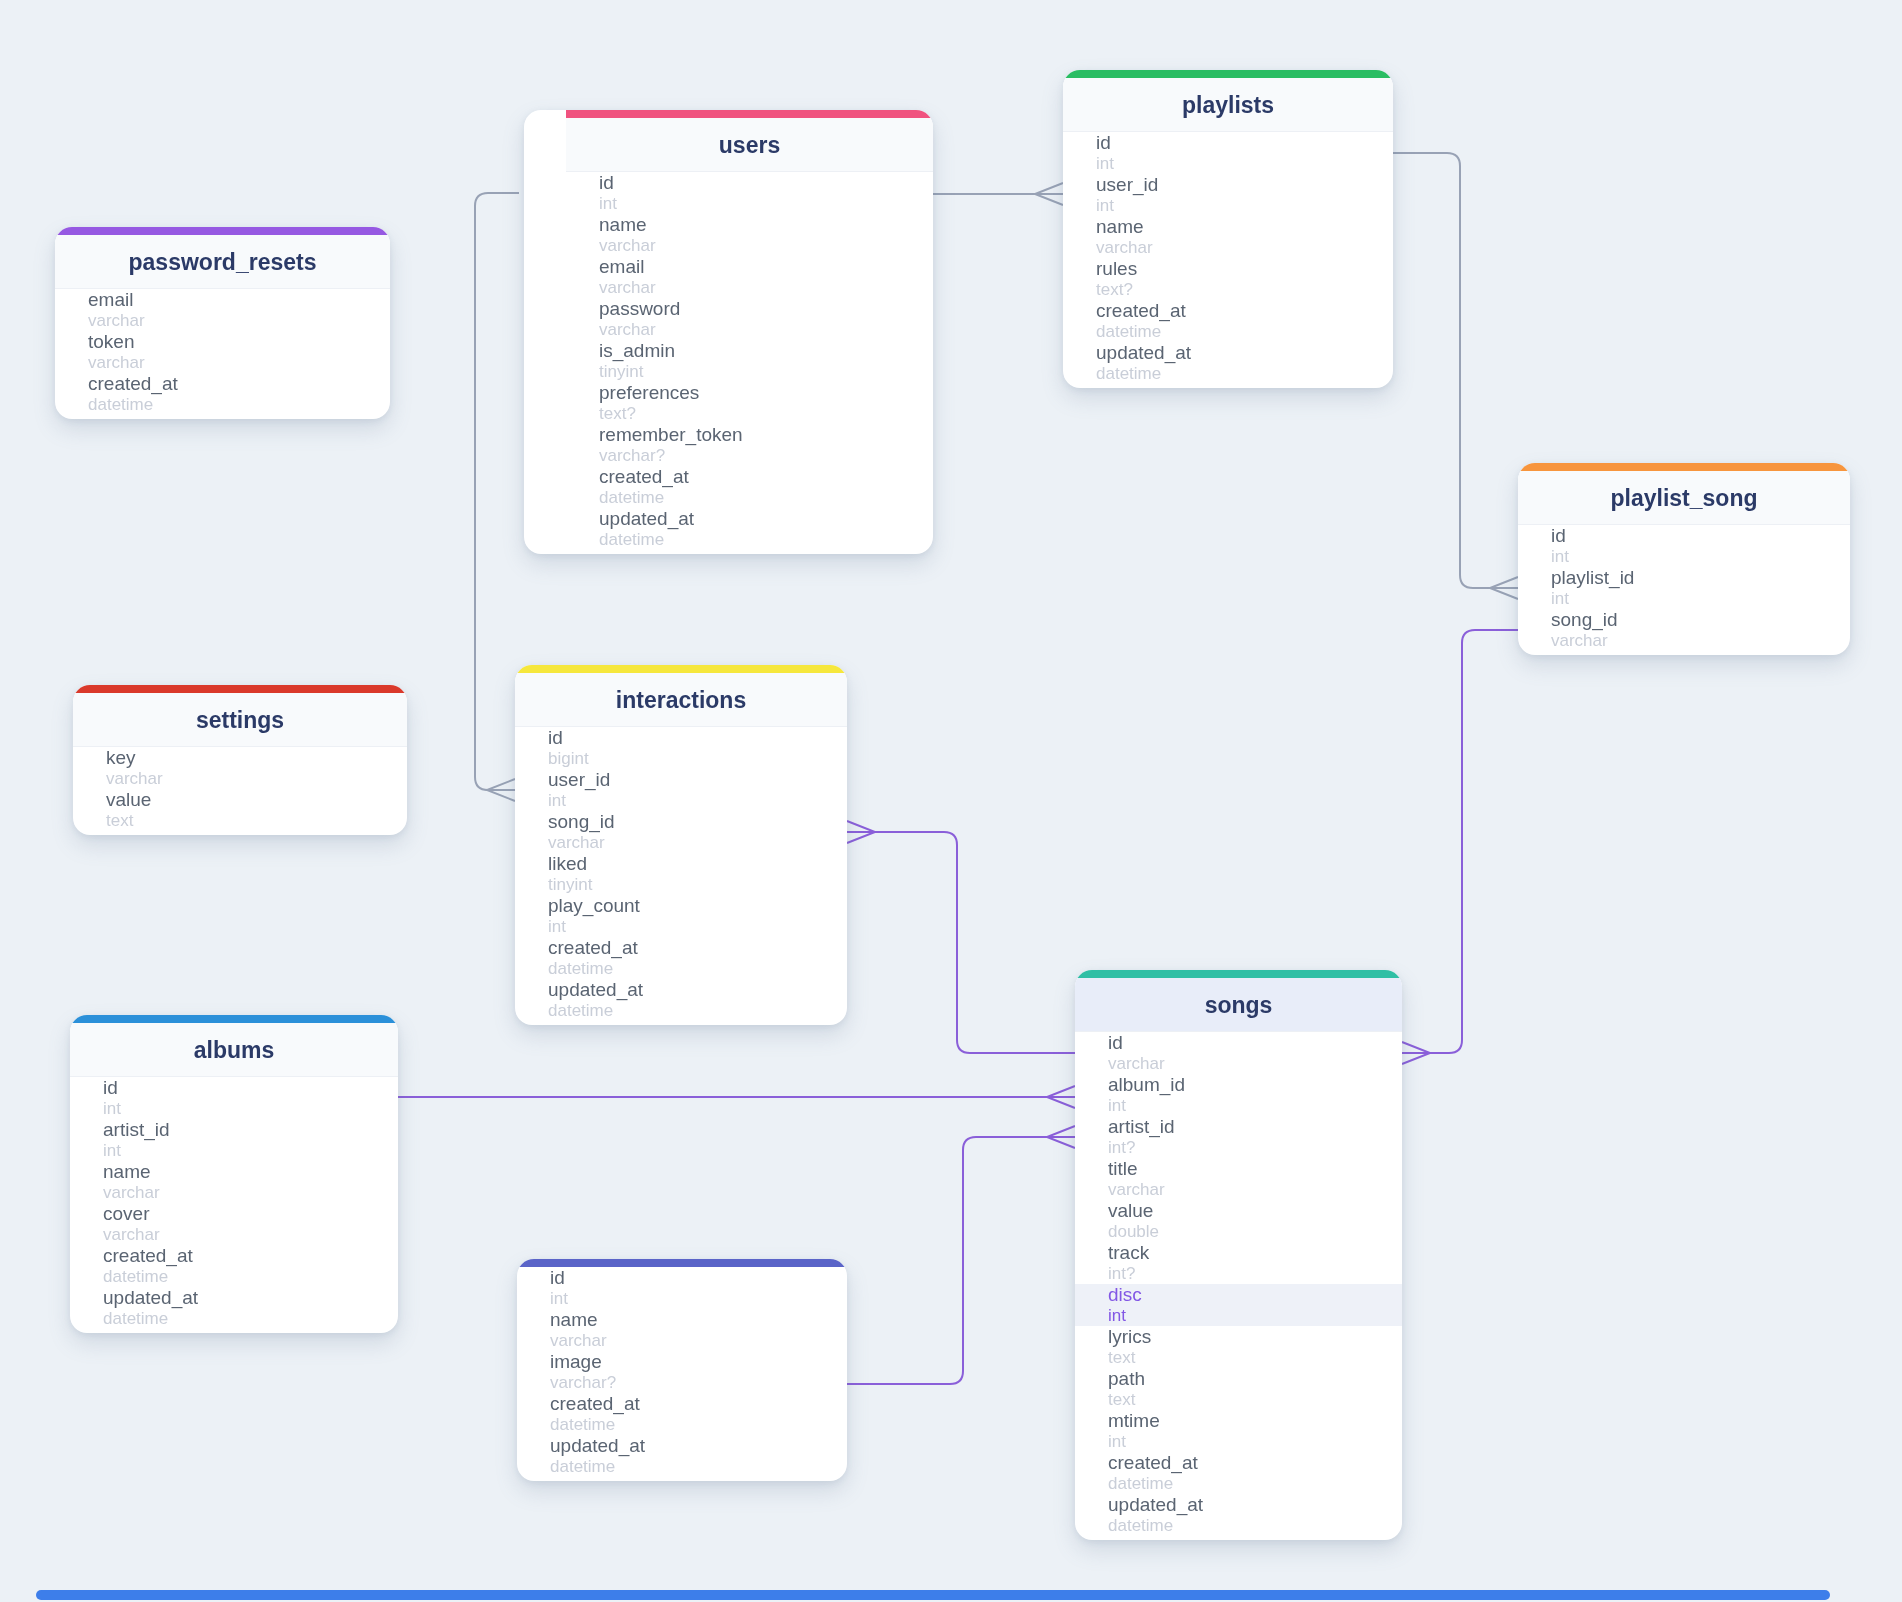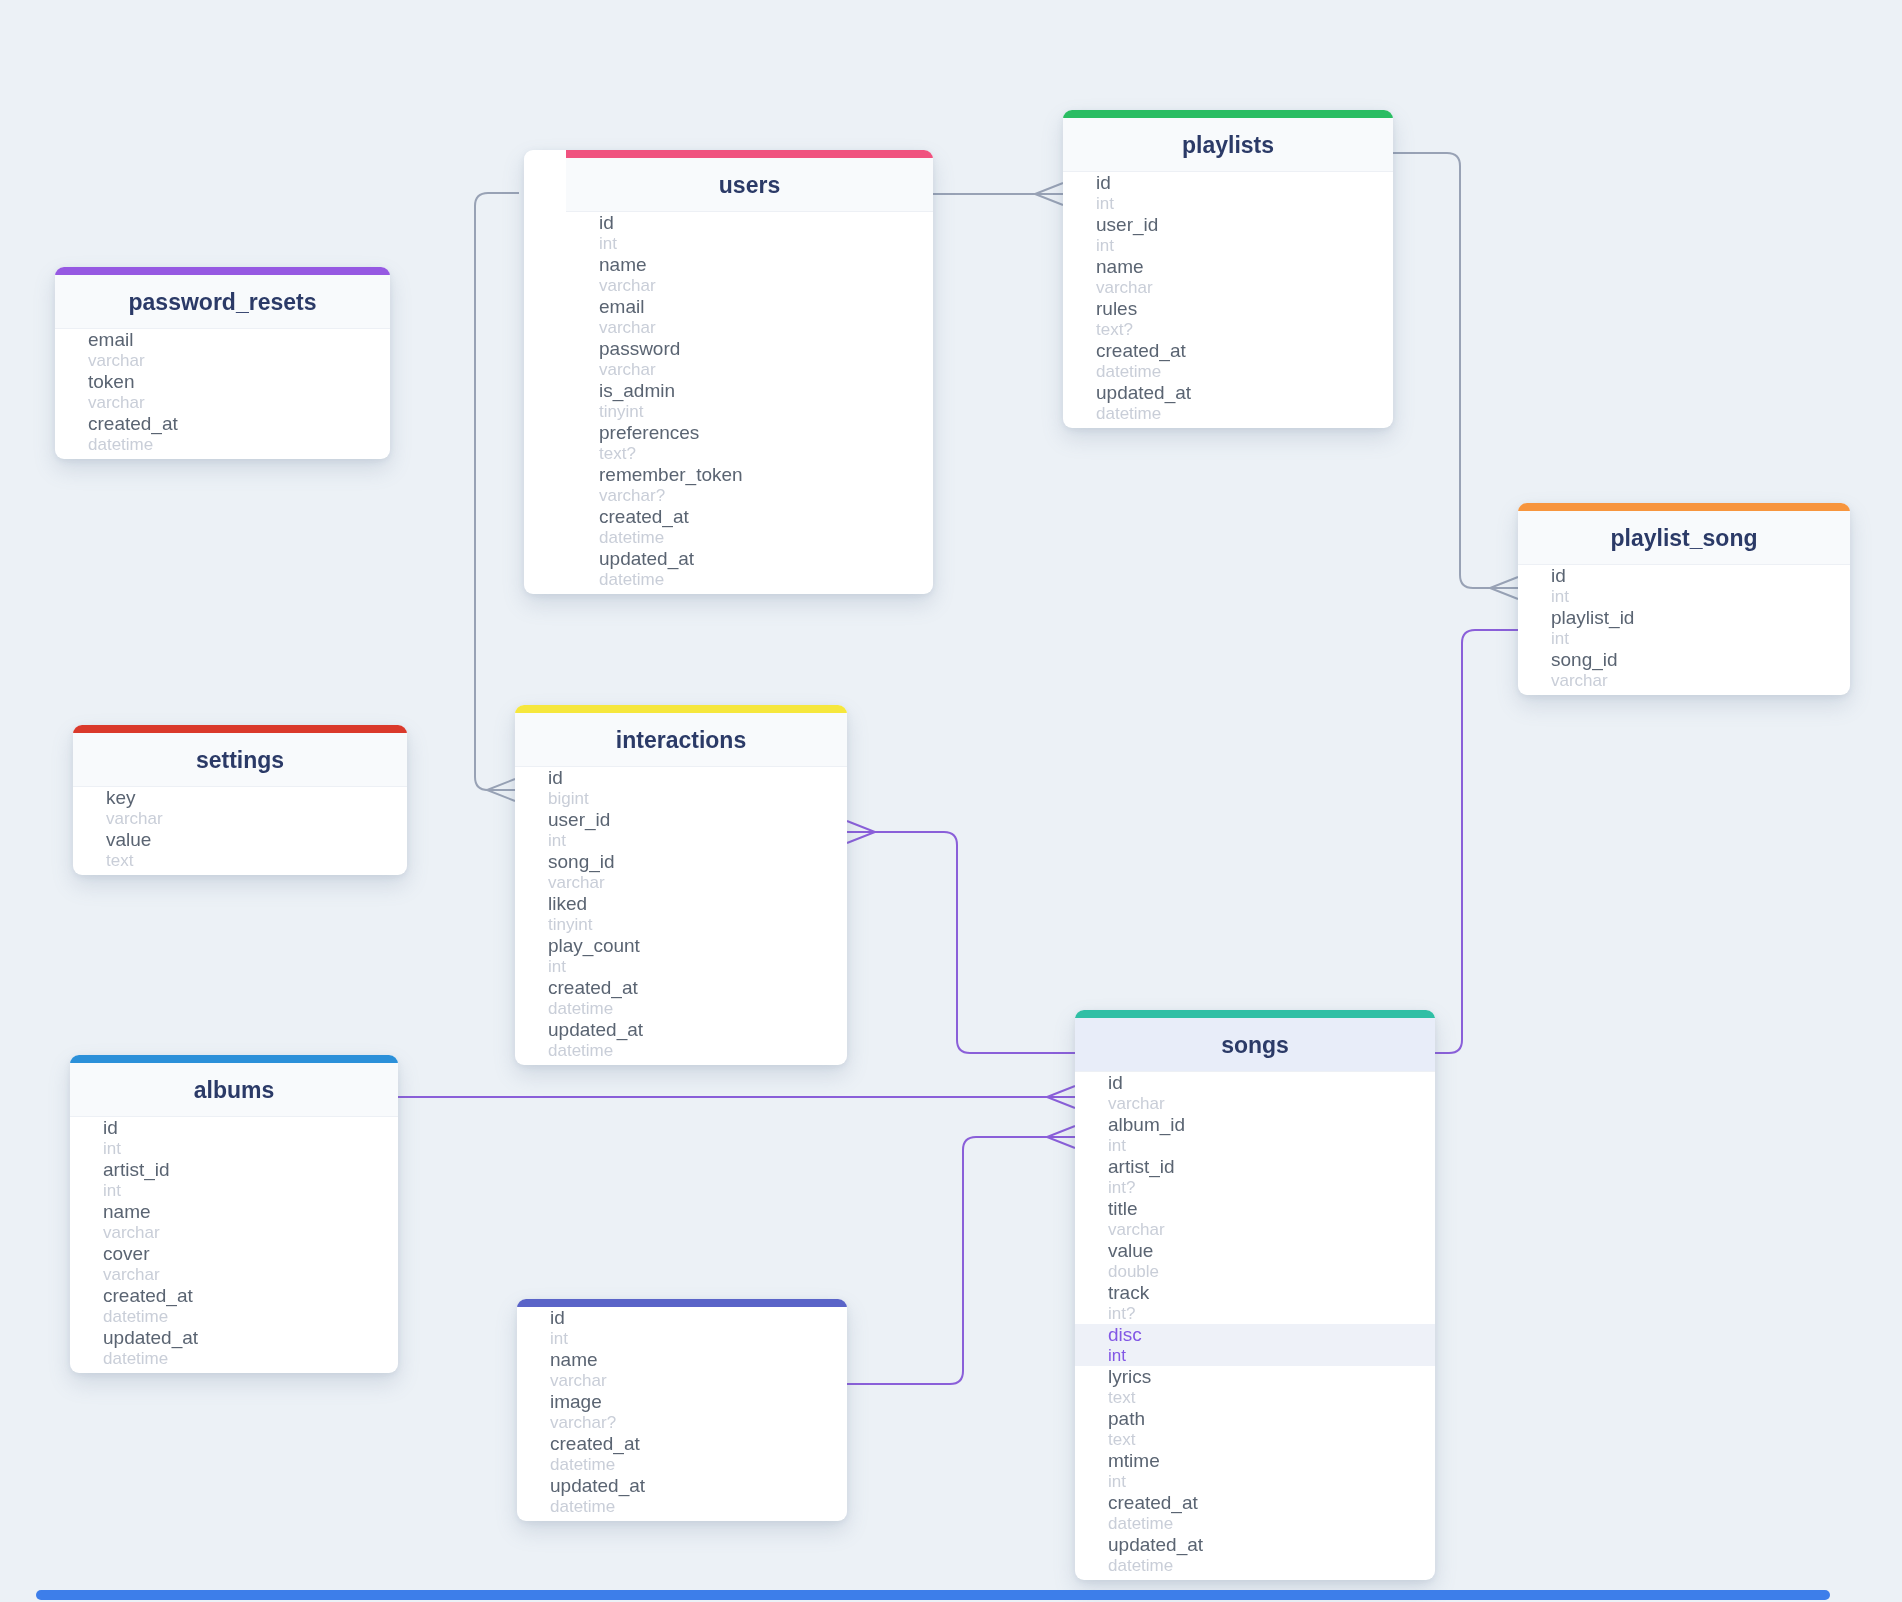--- a/index.html
+++ b/index.html
@@ -4,23 +4,22 @@
 <style>
   html,body{margin:0;padding:0;}
   body{
     width:1902px;height:1602px;overflow:hidden;
     background:#ECF1F6;
     font-family:"Liberation Sans", sans-serif;
   }
   #canvas{position:relative;width:1902px;height:1602px;}
   #relations-svg{position:absolute;left:0;top:0;z-index:1;}
   .erd-table{
-    position:absolute;z-index:2;background:#fff;border-radius:9px;overflow:hidden;
+    position:absolute;z-index:2;background:#fff;border-radius:17px;overflow:hidden;
     box-shadow:0 10px 22px rgba(100,120,150,.20),0 2px 6px rgba(100,120,150,.12);
-    margin-top:40px;
   }
   .erd-table .bar{height:8px;width:100%;}
   .erd-table .title{
     height:54px;line-height:54px;text-align:center;
     font-size:23px;font-weight:600;color:#2B3A67;
     background:#F8FAFC;border-bottom:1px solid #EDF0F5;
     box-sizing:border-box;
   }
   .field-row{
     height:42px;display:flex;align-items:flex-start;justify-content:space-between;
@@ -244,21 +243,21 @@
         </div>
         <div class="field-row">
           <span class="field-name">created_at</span>
           <span class="field-type">datetime</span>
         </div>
         <div class="field-row">
           <span class="field-name">updated_at</span>
           <span class="field-type">datetime</span>
         </div>
       </div>
-      <div class="erd-table" style="left: 1075px; top: 970px; width: 360px;">
+      <div class="erd-table" style="left: 1075px; top: 970px; width: 327px;">
         <div class="bar" style="background: rgb(48, 191, 165);"></div>
         <div class="title" style="background: rgb(232, 237, 249);">songs</div>
         <div class="field-row">
           <span class="field-name">id</span>
           <span class="field-type">varchar</span>
         </div>
         <div class="field-row">
           <span class="field-name">album_id</span>
           <span class="field-type">int</span>
         </div>

